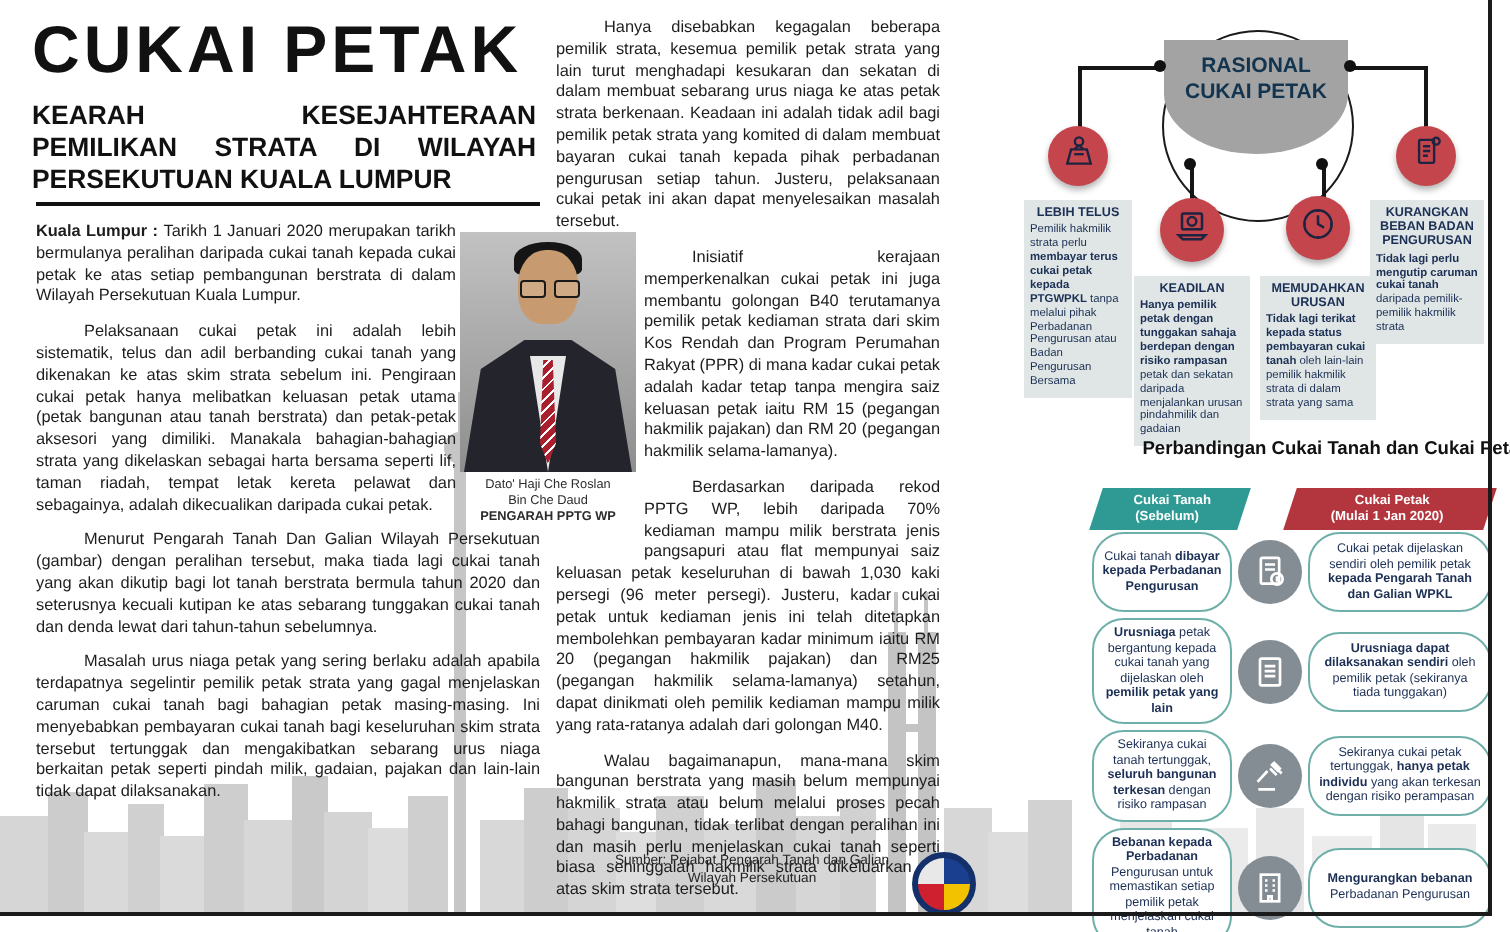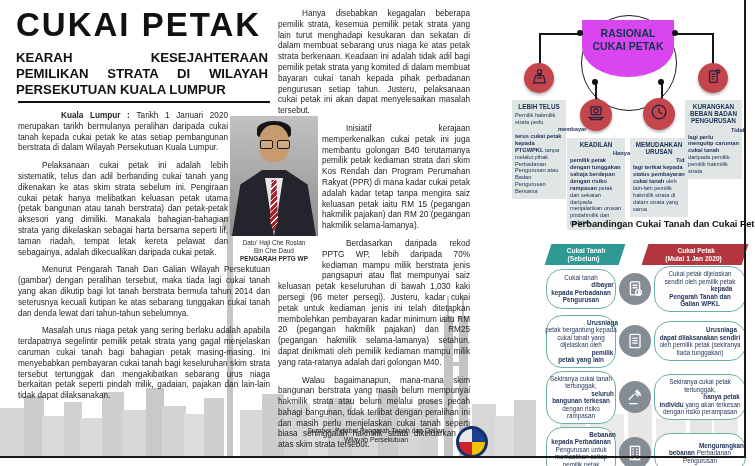--- a/index.html
+++ b/index.html
@@ -17,21 +17,21 @@
             line-height:16px;color:#111;text-align:justify;z-index:2;}
   .rule{position:absolute;left:18px;top:101px;width:252px;height:2px;background:#111;z-index:2;}
   
   .col{position:absolute;font-size:8.2px;line-height:10.8px;text-align:justify;color:#1d1d1d;z-index:2;}
   .col1{left:18px;top:111px;width:252px;}
   .col2{left:278px;top:9px;width:192px;}
   .par{margin:0 0 7px 0;}
   .ind{text-indent:24px;}
   .sp-r{float:right;width:42px;height:150px;}
   .sp-l{float:left;width:44px;height:156px;}
-  b{font-weight:bold;margin-left:43px;}
+  b{font-weight:bold;}
   
   .photo{position:absolute;left:230px;top:116px;width:88px;height:120px;z-index:3;
          background:linear-gradient(#c2c2c2,#8e8e8e);overflow:hidden;}
   .ph-hair{position:absolute;left:27px;top:5px;width:34px;height:17px;background:#151515;border-radius:50% 50% 20% 20%;}
   .ph-head{position:absolute;left:29px;top:9px;width:30px;height:37px;background:#c89a70;border-radius:46% 46% 40% 40%;}
   .ph-gl{position:absolute;top:24px;width:11px;height:7px;border:1px solid #1a1a1a;border-radius:2px;background:rgba(255,255,255,.15);}
   .ph-suit{position:absolute;left:2px;bottom:0;width:84px;height:66px;background:#23242c;
            clip-path:polygon(0 100%,10% 22%,36% 0,64% 0,90% 22%,100% 100%);}
   .ph-shirt{position:absolute;left:35px;bottom:0;width:18px;height:58px;background:#e8e8e8;
             clip-path:polygon(0 0,100% 0,50% 100%);}
@@ -43,21 +43,21 @@
   .caption .cap3{font-weight:bold;}
   
   .source{position:absolute;left:300px;top:427px;width:152px;text-align:center;font-size:6.8px;
           line-height:8.5px;color:#222;z-index:3;}
   .logo{position:absolute;left:456px;top:426px;width:26px;height:26px;border-radius:50%;z-index:3;
         border:3px solid #14306b;
         background:conic-gradient(#1b3f8f 0 25%,#f2c200 25% 50%,#cf2030 50% 75%,#e8e8e8 75% 100%);}
   
   .outline-circle{position:absolute;left:581px;top:15px;width:94px;height:94px;border:1.4px solid #1a1a1a;
                   border-radius:50%;z-index:1;}
-  .teal-semi{position:absolute;left:582px;top:20px;width:92px;height:57px;background:#d946ef;
+  .teal-semi{position:absolute;left:582px;top:20px;width:92px;height:57px;background:#a3a3a3;
              border-radius:0 0 92px 92px / 0 0 60px 60px;z-index:2;text-align:center;
              font-weight:bold;font-size:10.5px;line-height:12.5px;color:#12344f;padding-top:7px;box-sizing:border-box;}
   .cline{position:absolute;background:#161616;z-index:2;}
   .dot{position:absolute;width:6px;height:6px;background:#111;border-radius:50%;z-index:3;}
   .rcircle{position:absolute;border-radius:50%;background:#C4454C;z-index:3;display:flex;
            align-items:center;justify-content:center;box-shadow:0 2px 3px rgba(0,0,0,.3);}
   .lbox{position:absolute;background:#DFE6E5;color:#1C2F55;padding:3px 3px 4px 3px;z-index:2;box-sizing:border-box;}
   .lbox .ltitle{font-size:6.3px;font-weight:bold;text-align:center;line-height:7.2px;margin-bottom:2px;}
   .lbox .ltext{font-size:5.7px;line-height:6.9px;text-align:left;}
   
@@ -127,21 +127,21 @@
   <div class="frame-bottom"></div>
 
   <div class="headline">CUKAI PETAK</div>
   <div class="subtitle">KEARAH KESEJAHTERAAN PEMILIKAN STRATA DI WILAYAH PERSEKUTUAN KUALA LUMPUR</div>
   <div class="rule"></div>
 
   <div class="col col1">
     <div class="sp-r"></div>
     <p class="par"><b>Kuala Lumpur : </b><span>Tarikh 1 Januari 2020 merupakan tarikh bermulanya peralihan daripada cukai tanah kepada cukai petak ke atas setiap pembangunan berstrata di dalam Wilayah Persekutuan Kuala Lumpur.</span></p>
     <p class="par ind">Pelaksanaan cukai petak ini adalah lebih sistematik, telus dan adil berbanding cukai tanah yang dikenakan ke atas skim strata sebelum ini. Pengiraan cukai petak hanya melibatkan keluasan petak utama (petak bangunan atau tanah berstrata) dan petak-petak aksesori yang dimiliki. Manakala bahagian-bahagian strata yang dikelaskan sebagai harta bersama seperti lif, taman riadah, tempat letak kereta pelawat dan sebagainya, adalah dikecualikan daripada cukai petak.</p>
-    <p class="par ind">Menurut Pengarah Tanah Dan Galian Wilayah Persekutuan (gambar) dengan peralihan tersebut, maka tiada lagi cukai tanah yang akan dikutip bagi lot tanah berstrata bermula tahun 2014 dan seterusnya kecuali kutipan ke atas sebarang tunggakan cukai tanah dan denda lewat dari tahun-tahun sebelumnya.</p>
+    <p class="par ind">Menurut Pengarah Tanah Dan Galian Wilayah Persekutuan (gambar) dengan peralihan tersebut, maka tiada lagi cukai tanah yang akan dikutip bagi lot tanah berstrata bermula tahun 2020 dan seterusnya kecuali kutipan ke atas sebarang tunggakan cukai tanah dan denda lewat dari tahun-tahun sebelumnya.</p>
     <p class="par ind">Masalah urus niaga petak yang sering berlaku adalah apabila terdapatnya segelintir pemilik petak strata yang gagal menjelaskan caruman cukai tanah bagi bahagian petak masing-masing. Ini menyebabkan pembayaran cukai tanah bagi keseluruhan skim strata tersebut tertunggak dan mengakibatkan sebarang urus niaga berkaitan petak seperti pindah milik, gadaian, pajakan dan lain-lain tidak dapat dilaksanakan.</p>
   </div>
 
   <div class="photo">
     <div class="ph-hair"></div>
     <div class="ph-head"></div>
     <div class="ph-gl" style="left:30px;"></div>
     <div class="ph-gl" style="left:47px;"></div>
     <div class="ph-suit"></div>
     <div class="ph-shirt"></div>

